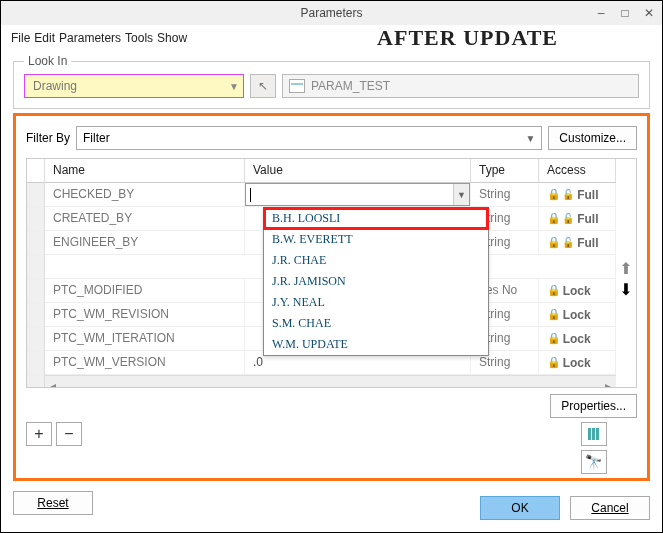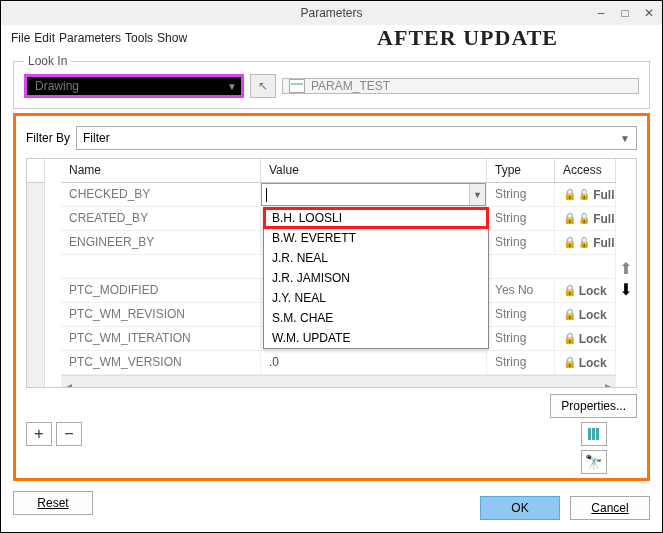--- a/index.html
+++ b/index.html
@@ -10,51 +10,51 @@
   .win-controls { position: absolute; right: 6px; top: 0; display: flex; gap: 10px; align-items: center; height: 24px; color: #555; }
   .win-btn { width: 14px; height: 14px; display: flex; align-items: center; justify-content: center; cursor: pointer; }
   
   .menubar { height: 26px; display: flex; align-items: center; padding: 0 10px; gap: 4px; position: relative; }
   .menubar span { color: #222; cursor: pointer; }
   .after-update { position: absolute; right: 104px; color: #1e6bd6; font-weight: 700; font-size: 22px; letter-spacing: 1px; font-family: Liberation Serif, serif; }
   
   .group { border: 1px solid #ccc; border-radius: 0; margin: 10px 12px 4px 12px; padding: 12px 10px 10px 10px; position: relative; }
   .group-label { position: absolute; top: -8px; left: 10px; background: #fff; padding: 0 4px; color: #555; }
   .lookin-row { display: flex; gap: 6px; align-items: center; }
-  .drop { flex: 0 0 220px; height: 24px; border: 3px solid #d946ef; background: #000000; display: flex; align-items: center; justify-content: space-between; padding: 0 4px 0 8px; color: #777; }
+  .drop { flex: 0 0 220px; height: 24px; border: 1px solid #d946ef; background: #fef9c3; display: flex; align-items: center; justify-content: space-between; padding: 0 4px 0 8px; color: #777; }
   .drop .chev { font-size: 10px; color: #888; }
   .iconbtn { width: 26px; height: 24px; border: 1px solid #bbb; background: #f0eded; display: flex; align-items: center; justify-content: center; color: #777; }
-  .param-box { flex: 1; height: 16px; border: 1px solid #bbb; background: #f4f4f4; display: flex; align-items: center; gap: 6px; padding: 0 6px; color: #888; }
+  .param-box { flex: 1; height: 24px; border: 1px solid #bbb; background: #f4f4f4; display: flex; align-items: center; gap: 6px; padding: 0 6px; color: #888; }
   .param-box .icon { width: 16px; height: 14px; border: 1px solid #aaa; background: #fff; display: inline-block; position: relative; }
   .param-box .icon::before { content:""; position:absolute; left:1px; right:1px; top:3px; height:2px; background:#9cc; }
   
   .panel { border: 3px solid #f97316; margin: 0 12px; padding: 10px; position: relative; height: 368px; }
   .filter-row { display: flex; align-items: center; gap: 6px; margin-bottom: 8px; }
   .filter-select { flex: 1; height: 24px; border: 1px solid #aaa; background: #fff; display: flex; align-items: center; justify-content: space-between; padding: 0 6px; }
   .btn { height: 24px; border: 1px solid #aaa; background: #fdfdfd; padding: 0 10px; display: inline-flex; align-items: center; cursor: pointer; }
   .table-wrap { border: 1px solid #ccc; position: relative; height: 230px; display: flex; }
   .left-gutter { width: 18px; background: #f0f0f0; border-right: 1px solid #ddd; }
   .left-gutter .hdr-cell { height: 24px; border-bottom: 1px solid #ccc; background: #fff; }
   .left-gutter .row-cell { height: 24px; border-bottom: 1px solid #eee; }
-  .table { flex: 1; overflow: hidden; position: relative; padding-left: 16px; }
+  .table { flex: 1; overflow: hidden; position: relative; }
   .thead { display: flex; height: 24px; background: #fff; border-bottom: 1px solid #ccc; color: #222; }
   .th { padding: 4px 8px; border-right: 1px solid #ddd; }
   .th-name { width: 200px; } .th-value { width: 226px; } .th-type { width: 68px; } .th-access { flex:1; }
   .tbody { }
   .tr { display: flex; height: 24px; border-bottom: 1px solid #eee; color: #777; }
   .td { padding: 4px 8px; border-right: 1px solid #f0f0f0; white-space: nowrap; overflow: hidden; }
   .td-name { width: 200px; } .td-value { width: 226px; position: relative; color: #444; }
   .td-type { width: 68px; } .td-access { flex:1; display:flex; align-items:center; gap:2px; color:#666; font-weight:600; }
   .lock-ico { font-size: 11px; color:#444; }
   .value-input { position: absolute; top: 0; left: 0; right: 0; bottom: 0; border: 1px solid #999; background: #fff; display:flex; align-items:center; }
   .value-input .cursor { width:1px; height:14px; background:#000; margin-left:4px; }
   .value-input .chev-btn { width:16px; height:100%; background:#eee; border-left:1px solid #ccc; display:flex; align-items:center; justify-content:center; position:absolute; right:0; }
   
   .popup { position:absolute; top: 48px; left: 218px; width: 226px; border:1px solid #888; background:#fff; z-index:10; box-shadow:0 2px 4px rgba(0,0,0,0.15); }
-  .popup .opt { padding: 3px 8px; color:#000000; }
+  .popup .opt { padding: 3px 8px; color:#0c4a6e;font-family:Liberation Serif, serif; }
   .popup .opt.hl { outline: 3px solid #ff1a1a; outline-offset:-2px; }
   
   .side-arrows { width: 20px; display:flex; flex-direction:column; align-items:center; padding-top:100px; gap:2px; }
   .side-arrows div { color:#888; font-size:16px; }
   .side-arrows .dark { color:#000; }
   .hscroll { height: 20px; background:#efefef; border-top:1px solid #ddd; position:relative; }
   .hscroll .thumb-arrow { position:absolute; top:2px; width:16px; height:16px; display:flex; align-items:center; justify-content:center; color:#888; }
   .hscroll .la { left:0; } .hscroll .ra { right:0; }
   
   .under-row { display:flex; align-items:center; justify-content:space-between; margin-top:6px; }
@@ -109,20 +109,23 @@
   </div>
 </div>
 
 <div class="panel">
   <div class="filter-row">
     <span>Filter By</span>
     <div class="filter-select">
       <span>Filter</span>
       <span class="chev" style="font-size:10px;color:#666">▼</span>
     </div>
+    <div class="btn">
+        <span>Customize...</span>
+      </div>
   </div>
 
   <div class="table-wrap">
     <div class="left-gutter">
       <div class="hdr-cell"></div>
       <div class="row-cell"></div>
         <div class="row-cell"></div>
         <div class="row-cell"></div>
         <div class="row-cell"></div>
       <div class="row-cell"></div>
@@ -222,21 +225,21 @@
         </div>
       </div>
       <div class="hscroll">
         <div class="thumb-arrow la">◂</div>
         <div class="thumb-arrow ra">▸</div>
       </div>
 
       <div class="popup">
         <div class="opt hl">B.H. LOOSLI</div>
         <div class="opt">B.W. EVERETT</div>
-        <div class="opt">J.R. NEAL</div>
+        <div class="opt">J.R. CHAE</div>
         <div class="opt">J.R. JAMISON</div>
         <div class="opt">J.Y. NEAL</div>
         <div class="opt">S.M. CHAE</div>
         <div class="opt">W.M. UPDATE</div>
       </div>
     </div>
     <div class="side-arrows">
       <div>⬆</div>
       <div class="dark">⬇</div>
     </div>

